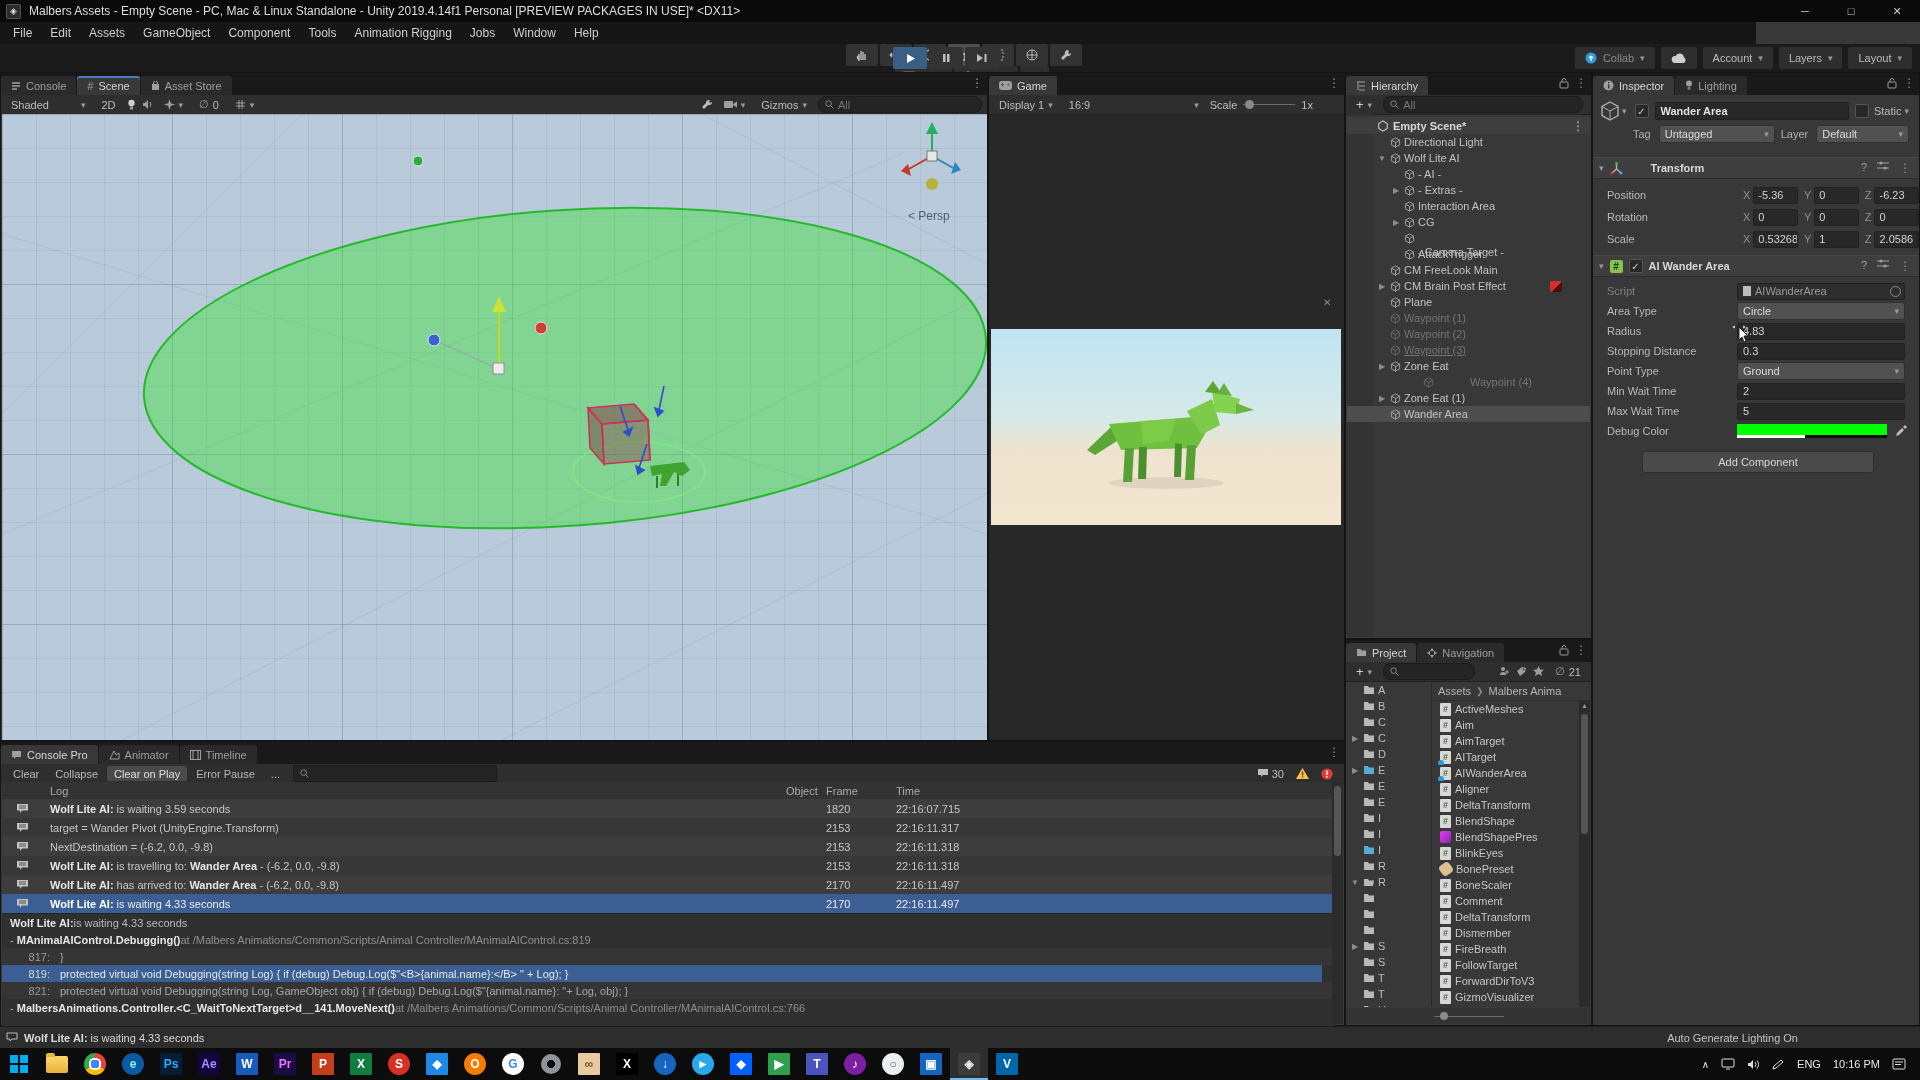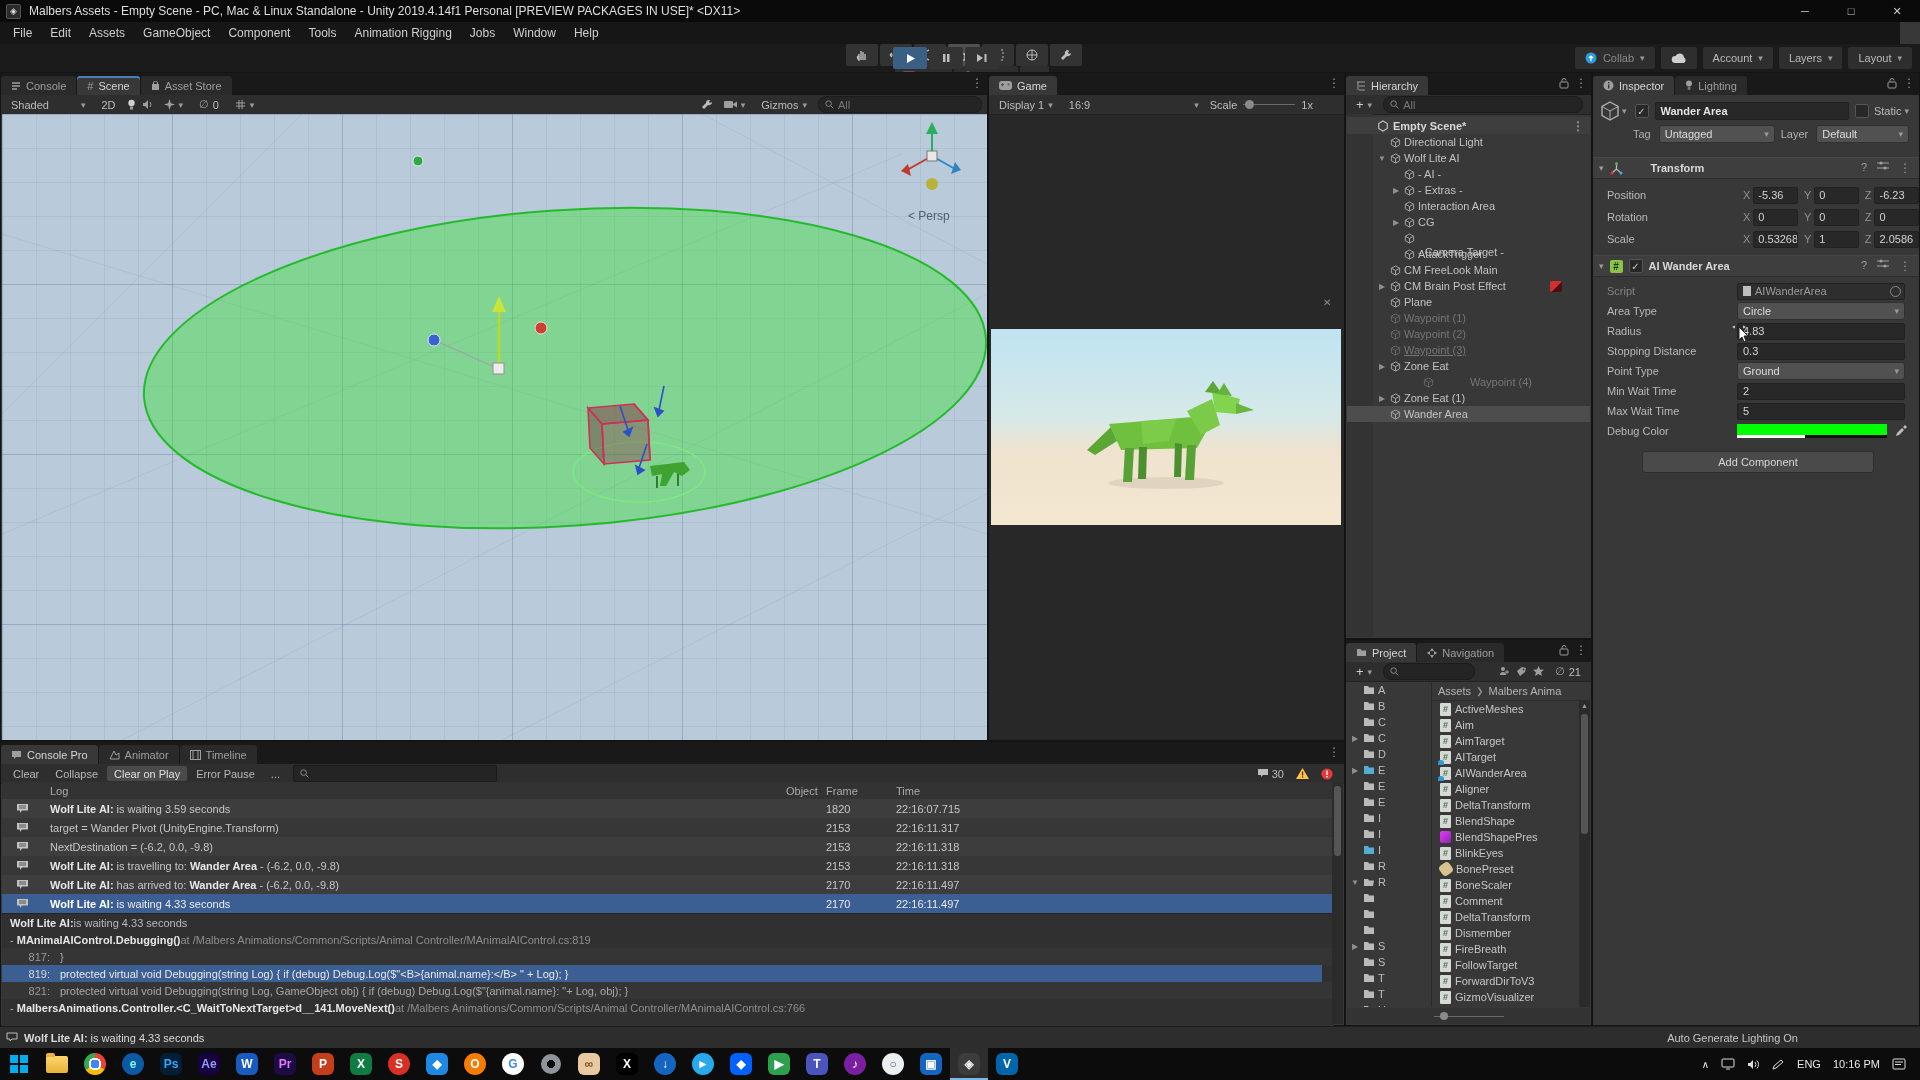--- a/index.html
+++ b/index.html
@@ -5,21 +5,21 @@
   html,body{margin:0;padding:0;background:#000;}
   #root{position:relative;width:1920px;height:1080px;overflow:hidden;
         font-family:"Liberation Sans",sans-serif;font-size:11px;color:#C8C8C8;
         background:#383838;-webkit-font-smoothing:antialiased;}
   .abs{position:absolute;box-sizing:border-box;}
   
   #titlebar{left:0;top:0;width:1920px;height:22px;background:#0A0A0A;display:flex;align-items:center;color:#DFDFDF;font-size:12px;}
   #title-icon{width:13px;height:13px;margin:0 8px 0 6px;background:#2B2B2B;border:1px solid #555;border-radius:2px;display:flex;align-items:center;justify-content:center;color:#DDD;font-size:9px;}
   .win-btns{margin-left:auto;display:flex;height:100%;}
   .win-btn{width:46px;display:flex;align-items:center;justify-content:center;color:#CCC;font-size:11px;}
-  #menubar{left:0;top:22px;width:1900px;height:22px;background:#161616;display:flex;align-items:center;padding-left:4px;}
+  #menubar{left:0;top:22px;width:1756px;height:22px;background:#161616;display:flex;align-items:center;padding-left:4px;}
   .menu-item{padding:0 9px;color:#CFCFCF;font-size:12px;line-height:22px;}
   
   #maintoolbar{left:0;top:44px;width:1920px;height:28px;background:#1B1B1B;display:flex;align-items:center;flex-direction:column;}
   .toolgrp{display:flex;gap:2px;margin-left:8px;}
   .toolbtn{width:32px;height:22px;background:#333;border-radius:2px;display:flex;align-items:center;justify-content:center;}
   .toolbtn.active{background:#505050;}
   .toggle{height:22px;background:#2E2E2E;border-radius:2px;display:flex;align-items:center;gap:4px;padding:0 8px;color:#9A9A9A;}
   .playgrp{position:absolute;left:893px;top:3px;display:flex;gap:2px;}
   .playbtn{width:34px;height:22px;background:#333;border-radius:2px;display:flex;align-items:center;justify-content:center;color:#BDBDBD;}
   .playbtn.active{background:#3A5F84;color:#FFF;}
@@ -101,21 +101,21 @@
   .dline{height:17px;display:flex;align-items:center;padding-left:8px;white-space:nowrap;color:#B9B9B9;}
   .dline .loc{color:#8E8E8E;}
   .codeline{height:17px;display:flex;align-items:center;background:#353535;color:#A8A8A8;white-space:nowrap;}
   .codeline.hl{background:#3B5E93;color:#E8E8E8;width:1320px;}
   .codenum{width:48px;text-align:right;padding-right:10px;flex:none;color:#9A9A9A;}
   .codeline.hl .codenum{color:#D8D8D8;}
   
   #statusbar{left:0;top:1026px;width:1920px;height:22px;background:#2D2D2D;border-top:1px solid #1E1E1E;display:flex;align-items:center;gap:6px;padding-left:6px;color:#DADADA;}
   #taskbar{left:0;top:1048px;width:1920px;height:32px;background:#0C0C0C;display:flex;align-items:center;}
   .task-icon{width:38px;height:32px;display:flex;align-items:center;justify-content:center;flex:none;}
-  .tile{width:22px;height:22px;border-radius:6px;display:flex;align-items:center;justify-content:center;font-size:12px;font-weight:bold;}
+  .tile{width:22px;height:22px;border-radius:1px;display:flex;align-items:center;justify-content:center;font-size:12px;font-weight:bold;}
   .tile.round{border-radius:50%;}
   .task-icon.active{background:#2E2E2E;box-shadow:inset 0 -2px 0 #76B9ED;}
   #tray{margin-left:auto;display:flex;align-items:center;gap:12px;padding-right:14px;color:#E8E8E8;}
   .winlogo{display:grid;grid-template-columns:8px 8px;grid-template-rows:8px 8px;gap:2px;}
   .winlogo div{background:#00ADEF;}
   .chrome-ball{width:22px;height:22px;border-radius:50%;
      background:radial-gradient(circle at 50% 50%,#4285F4 0 4.5px,#FFF 4.5px 6.5px,transparent 6.5px),
      conic-gradient(#EA4335 0 33%,#FBBC05 0 66%,#34A853 0 100%);}
   .gear-ball{width:20px;height:20px;border-radius:50%;background:radial-gradient(circle,#0C0C0C 0 4px,#8E9499 4px 10px);}
   svg{display:block;}

